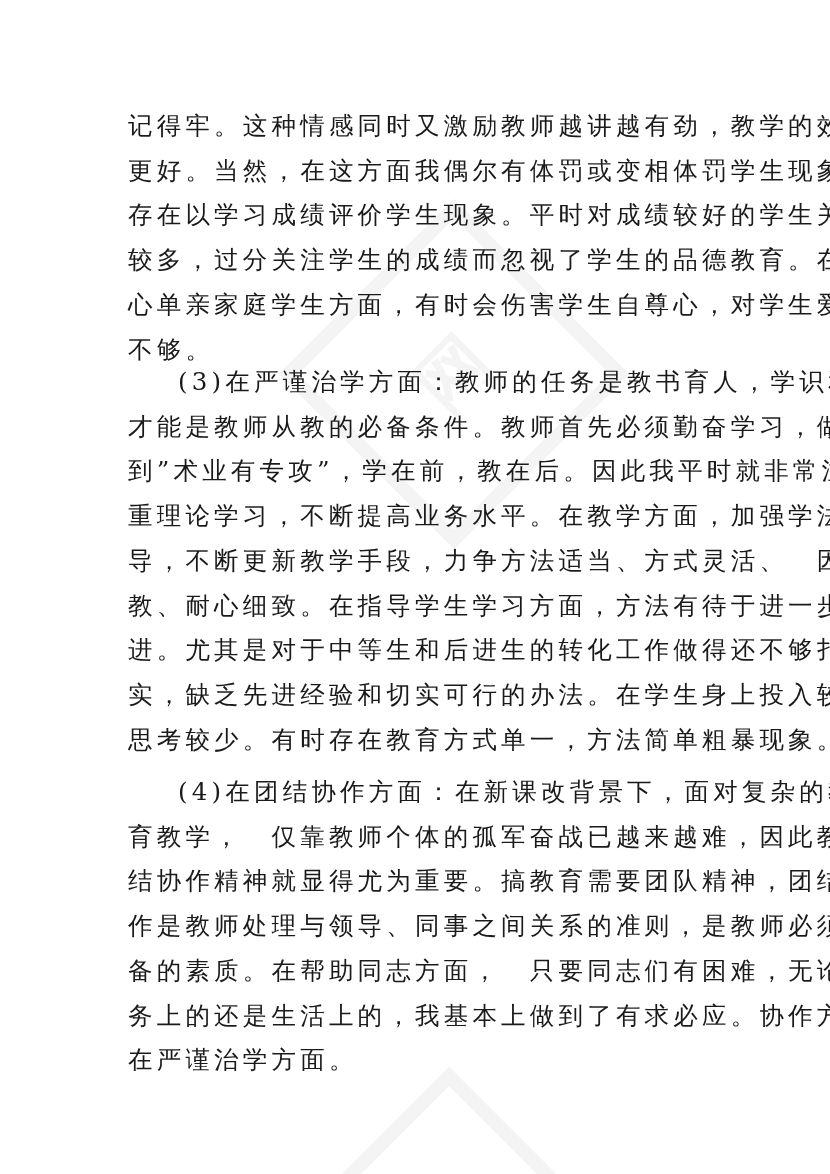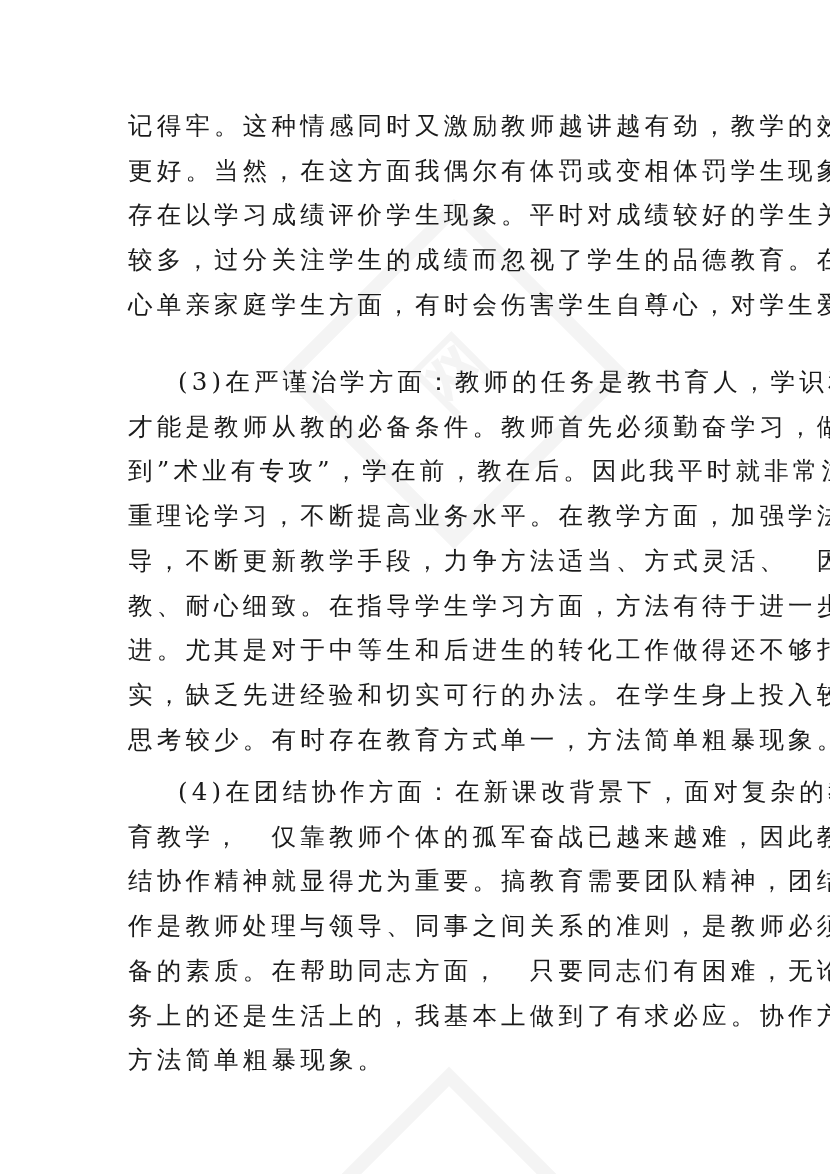--- a/index.html
+++ b/index.html
@@ -65,20 +65,21 @@
   <div class="watermark wm2">
     
   </div>
 
   <div class="content p1">
     <span class="line">记得牢。这种情感同时又激励教师越讲越有劲，教学的效果</span>
     <span class="line">更好。当然，在这方面我偶尔有体罚或变相体罚学生现象，</span>
     <span class="line">存在以学习成绩评价学生现象。平时对成绩较好的学生关注</span>
     <span class="line">较多，过分关注学生的成绩而忽视了学生的品德教育。在关</span>
     <span class="line">心单亲家庭学生方面，有时会伤害学生自尊心，对学生爱心</span>
+    <span class="line">不够。</span>
   </div>
 
   <div class="content p3">
     <span class="line" style="padding-left:50px;">(3)在严谨治学方面：教师的任务是教书育人，学识和</span>
     <span class="line">才能是教师从教的必备条件。教师首先必须勤奋学习，做</span>
     <span class="line">到”术业有专攻”，学在前，教在后。因此我平时就非常注</span>
     <span class="line">重理论学习，不断提高业务水平。在教学方面，加强学法指</span>
     <span class="line">导，不断更新教学手段，力争方法适当、方式灵活、　因材施</span>
     <span class="line">教、耐心细致。在指导学生学习方面，方法有待于进一步改</span>
     <span class="line">进。尤其是对于中等生和后进生的转化工作做得还不够扎</span>
@@ -86,16 +87,16 @@
     <span class="line">思考较少。有时存在教育方式单一，方法简单粗暴现象。</span>
   </div>
 
   <div class="content p4">
     <span class="line" style="padding-left:50px;">(4)在团结协作方面：在新课改背景下，面对复杂的教</span>
     <span class="line">育教学，　仅靠教师个体的孤军奋战已越来越难，因此教师团</span>
     <span class="line">结协作精神就显得尤为重要。搞教育需要团队精神，团结协</span>
     <span class="line">作是教师处理与领导、同事之间关系的准则，是教师必须具</span>
     <span class="line">备的素质。在帮助同志方面，　只要同志们有困难，无论是业</span>
     <span class="line">务上的还是生活上的，我基本上做到了有求必应。协作方面</span>
-    <span class="line">方法简单粗暴现象。</span>
+    <span class="line">在严谨治学方面。</span>
   </div>
 
 </div>
 
 </body></html>

